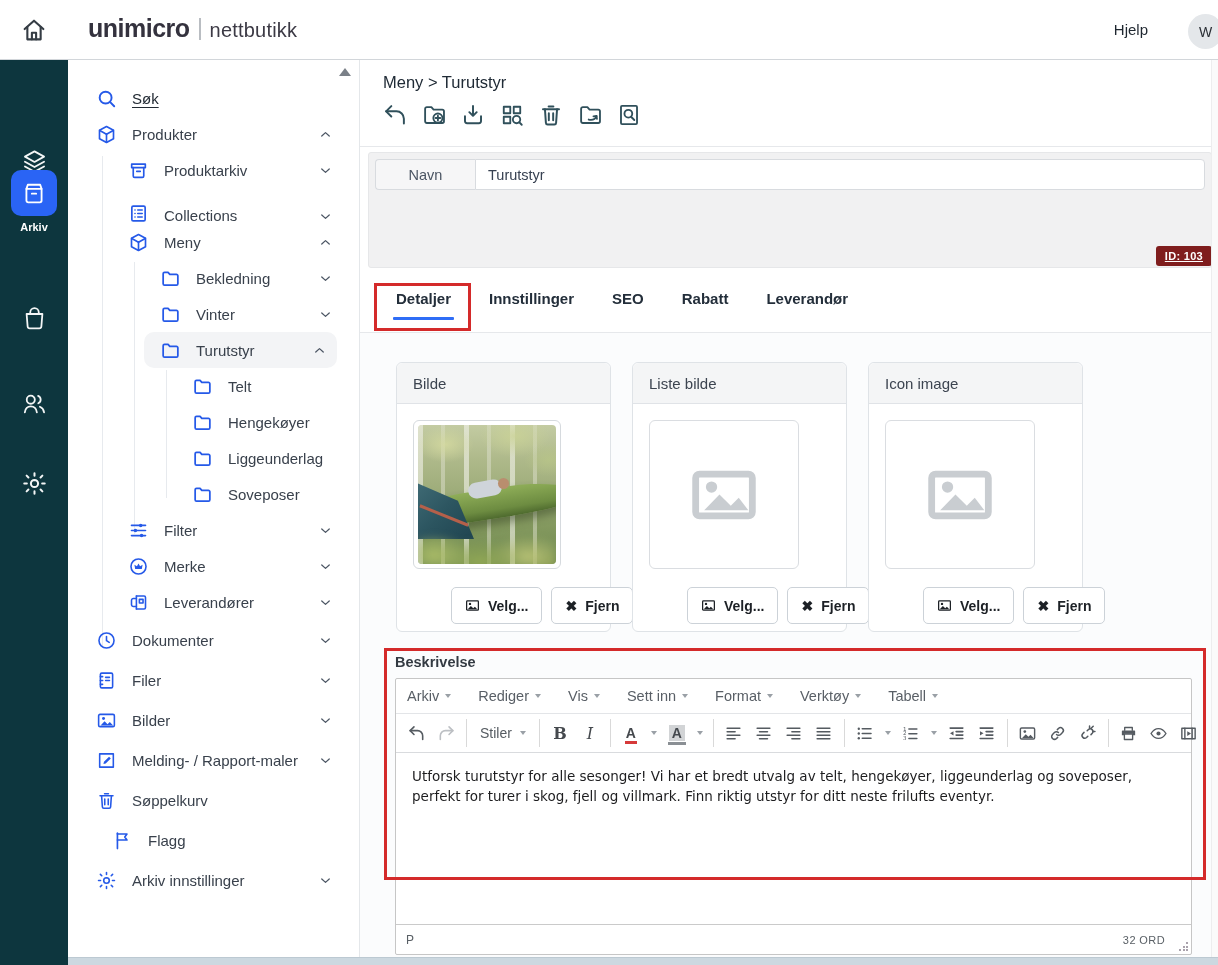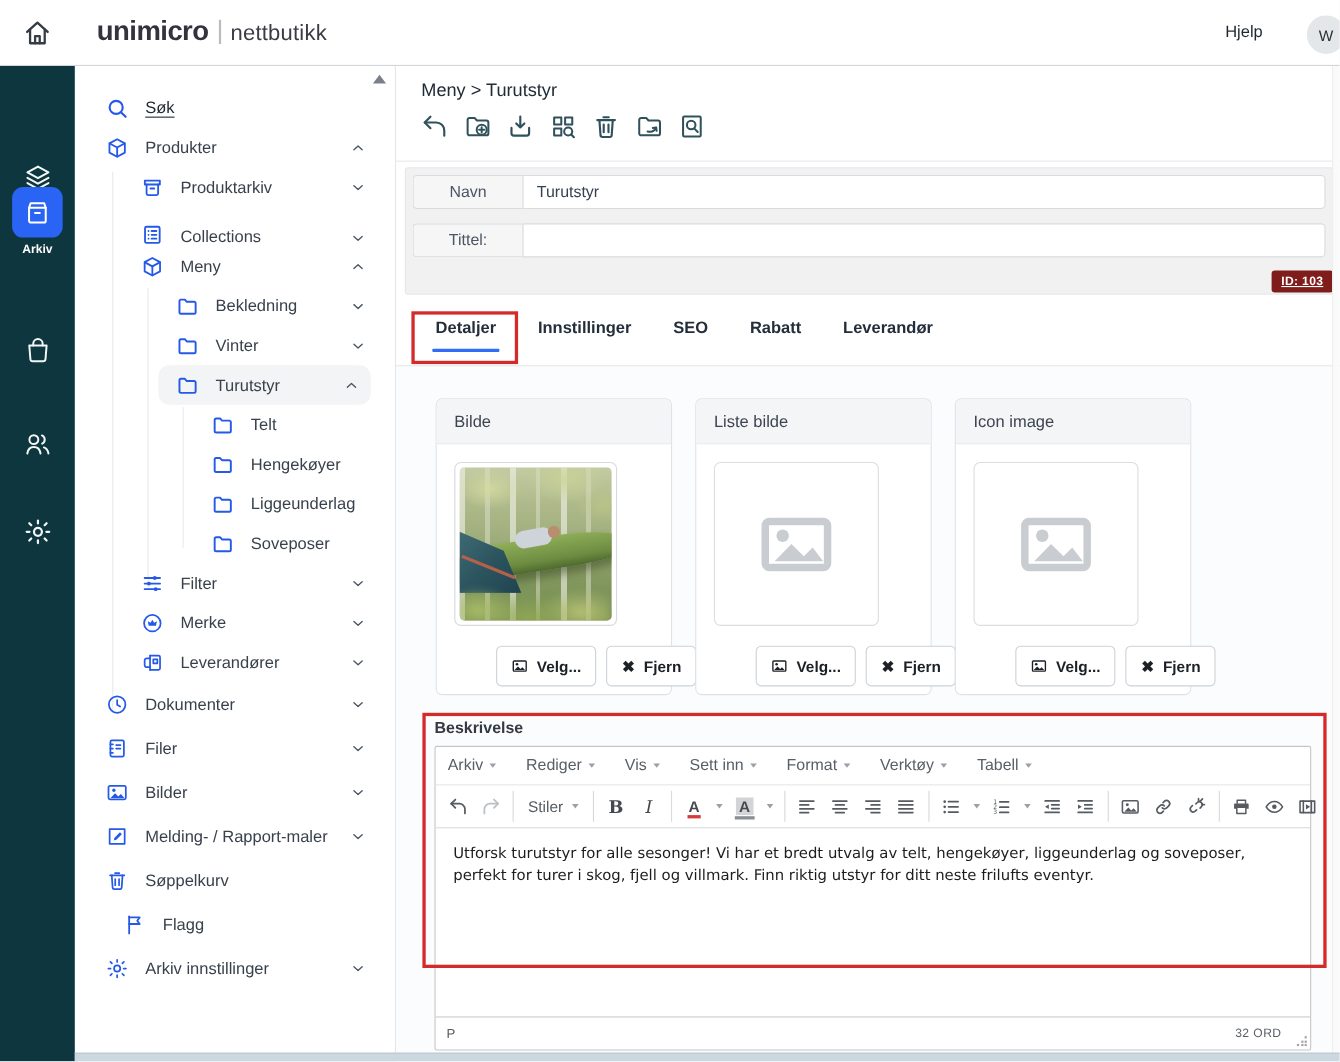--- a/index.html
+++ b/index.html
@@ -556,24 +556,20 @@
             <path d="m13.9 13.6 3 3" fill="none" stroke="currentColor" stroke-width="1.7" stroke-linecap="round" stroke-linejoin="round"></path>
           </svg></span>
       </div>
     <div class="hdr-border"></div>
 
     <div class="formcard">
       <div class="frow r1">
         <div class="flabel">Navn</div>
         <input class="finput" type="text" value="Turutstyr" style="">
       </div>
-      <div class="frow r2">
-        <div class="flabel">Tittel:</div>
-        <input class="finput" type="text" value="" style="">
-      </div>
     </div>
     <div class="idbadge">ID: 103</div>
 
     <div class="tabs" id="tabs">
         <div class="tab active">Detaljer</div>
         <div class="tab">Innstillinger</div>
         <div class="tab">SEO</div>
         <div class="tab">Rabatt</div>
         <div class="tab">Leverandør</div>
       </div>

